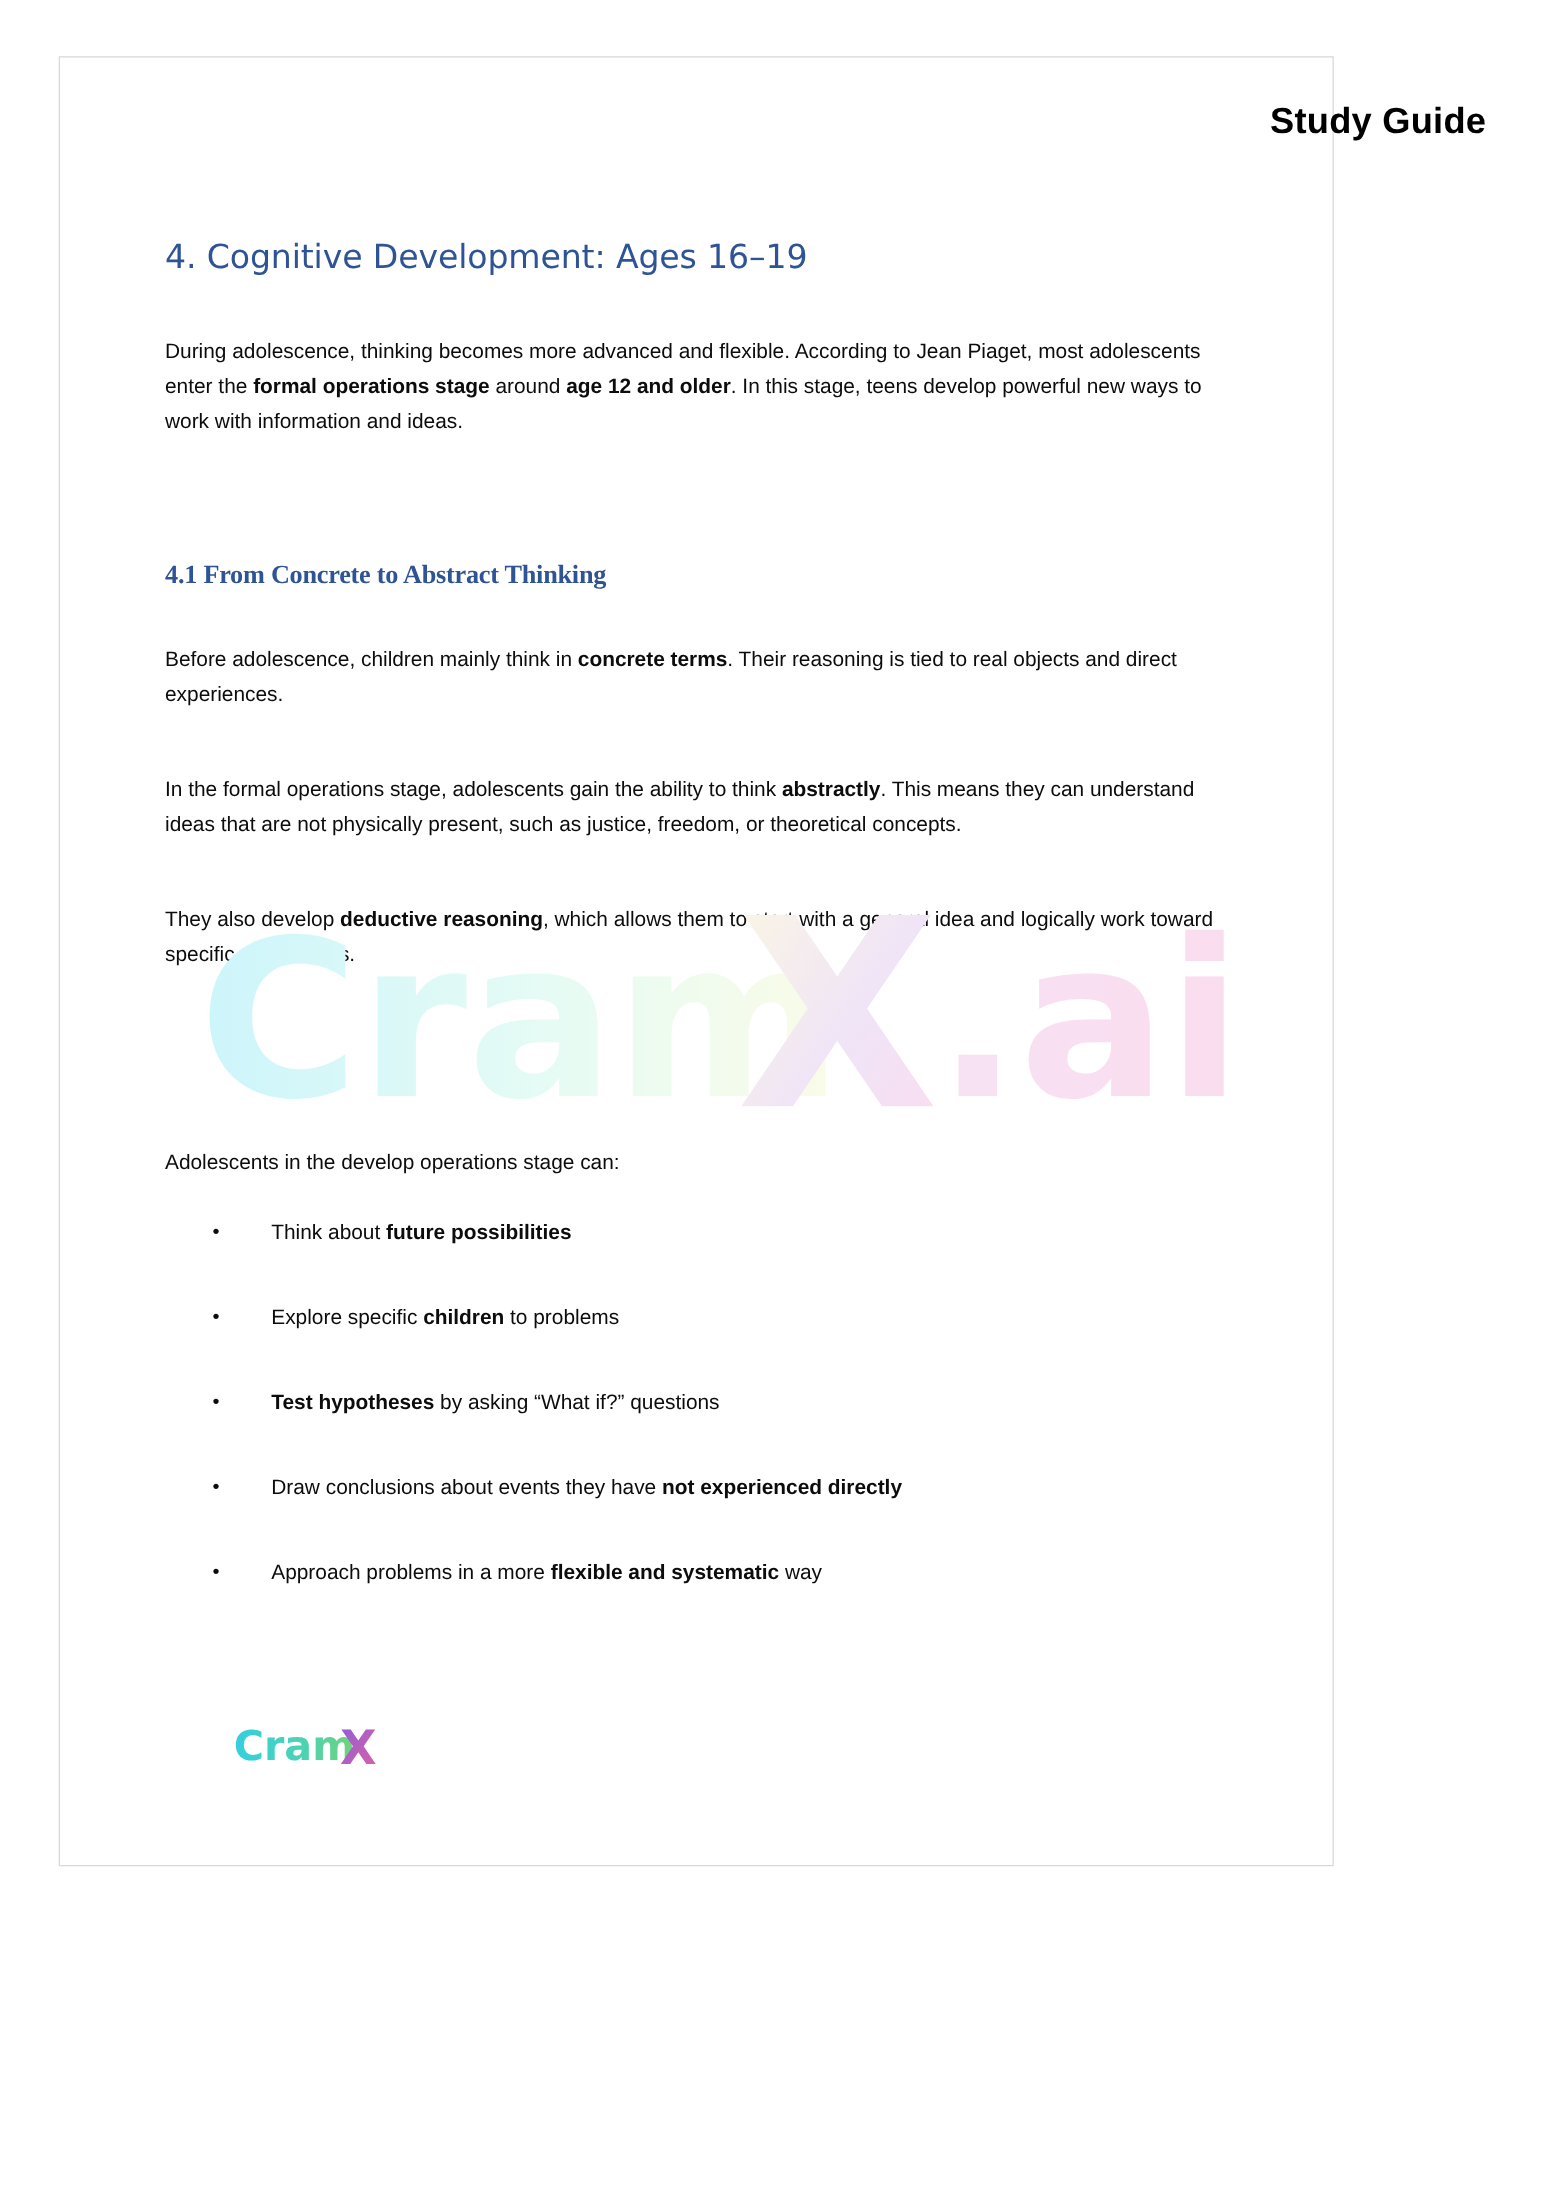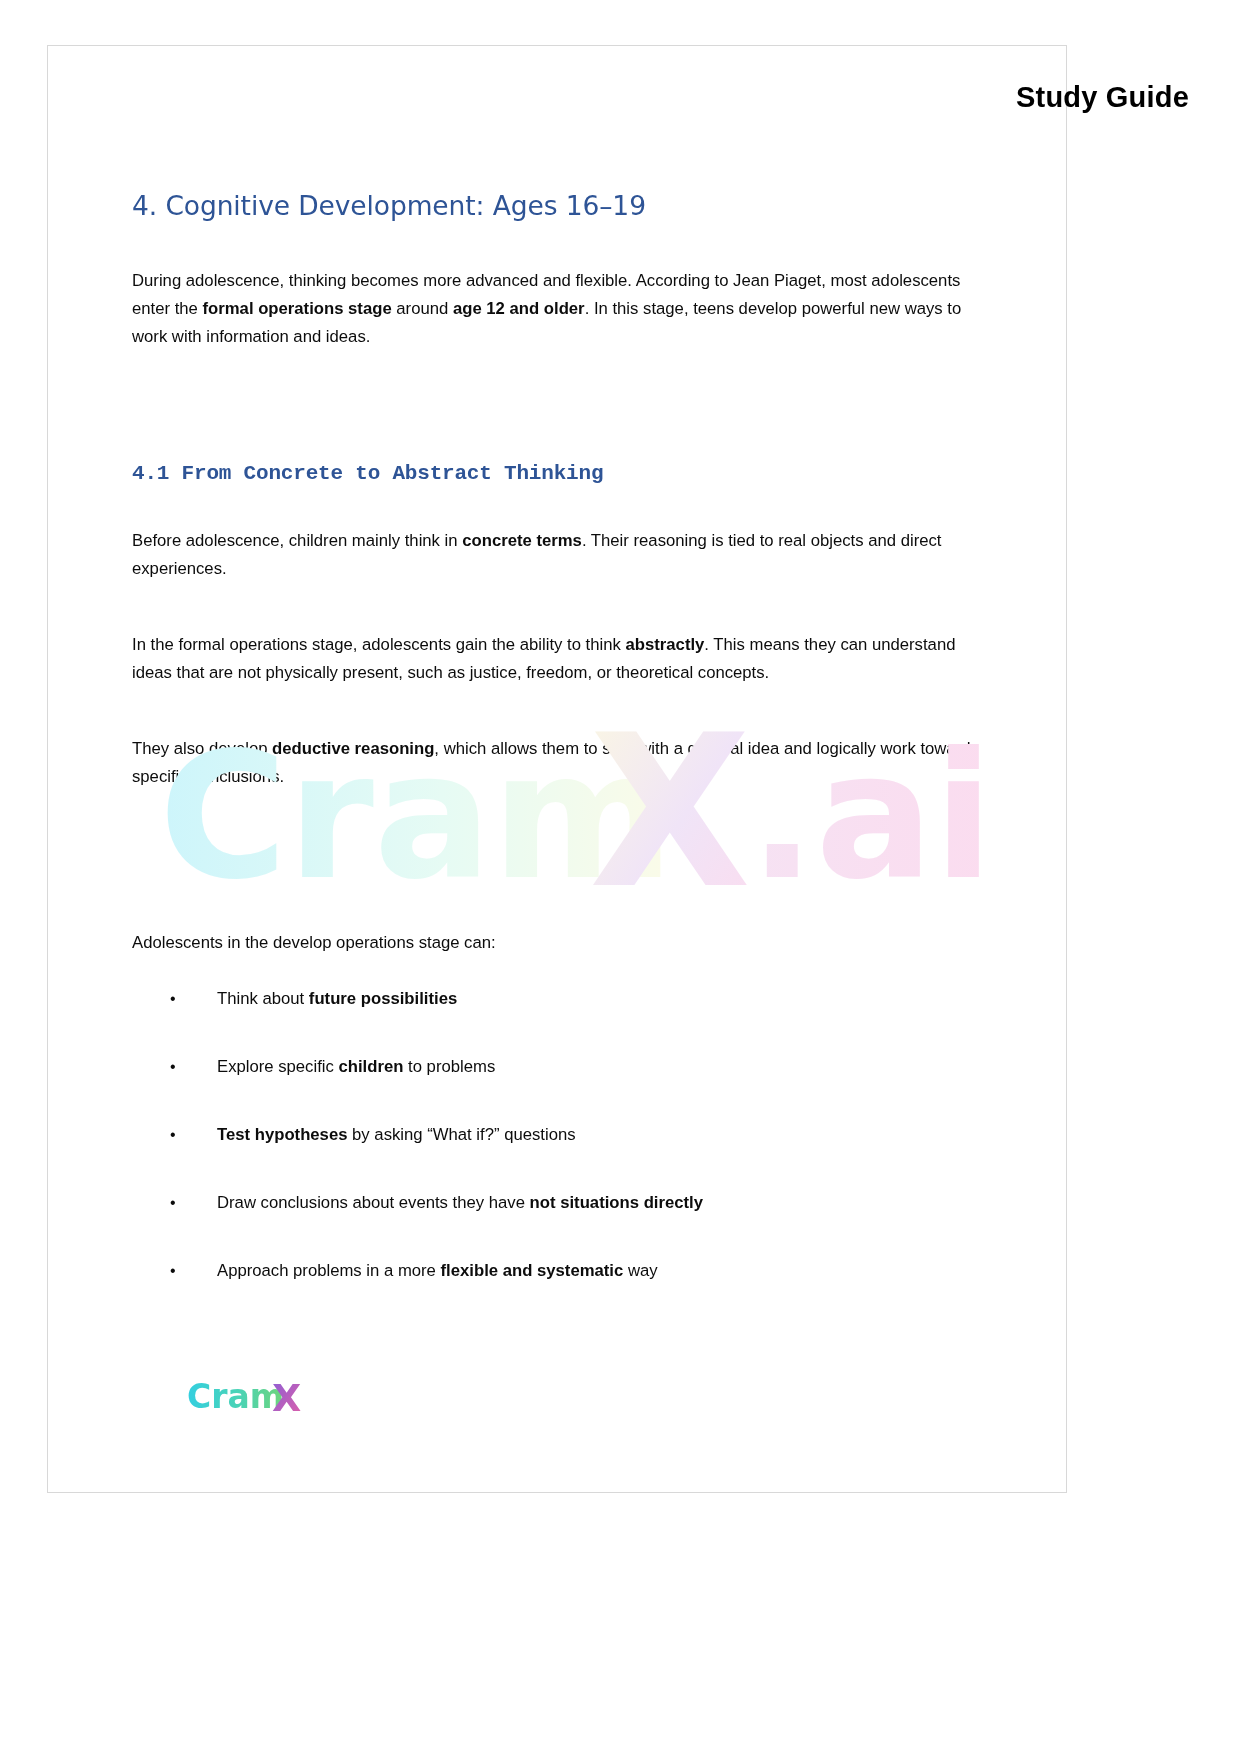--- a/index.html
+++ b/index.html
@@ -56,25 +56,25 @@
   }
   h1.section-title {
     font-family: "DejaVu Sans", sans-serif;
     font-size: 26.5px;
     font-weight: 400;
     color: #2e5496;
     margin: 0 0 46px 0;
     letter-spacing: -0.1px;
   }
   h2.subsection-title {
-    font-family: Liberation Mono, monospace;
+    font-family: Liberation Serif, serif;
     font-size: 21px;
     font-weight: bold;
     color: #2e5496;
-    margin: 15px 0 42px 0;
+    margin: 0 0 42px 0;
     letter-spacing: -0.2px;
   }
   p.body-text {
     font-family: "Liberation Sans", sans-serif;
     font-size: 16.7px;
     line-height: 28px;
     color: #0c0c0c;
     margin: 0 0 28px 0;
     text-align: left;
   }
@@ -174,21 +174,21 @@
         <li>
           <span class="bullet-dot">•</span>
           <span>Explore specific </span><b>children</b><span> to problems</span>
         </li>
         <li>
           <span class="bullet-dot">•</span>
           <span></span><b>Test hypotheses</b><span> by asking “What if?” questions</span>
         </li>
         <li>
           <span class="bullet-dot">•</span>
-          <span>Draw conclusions about events they have </span><b>not situations directly</b><span></span>
+          <span>Draw conclusions about events they have </span><b>not experienced directly</b><span></span>
         </li>
         <li>
           <span class="bullet-dot">•</span>
           <span>Approach problems in a more </span><b>flexible and systematic</b><span> way</span>
         </li>
       </ul>
 
 
     </div>
 

